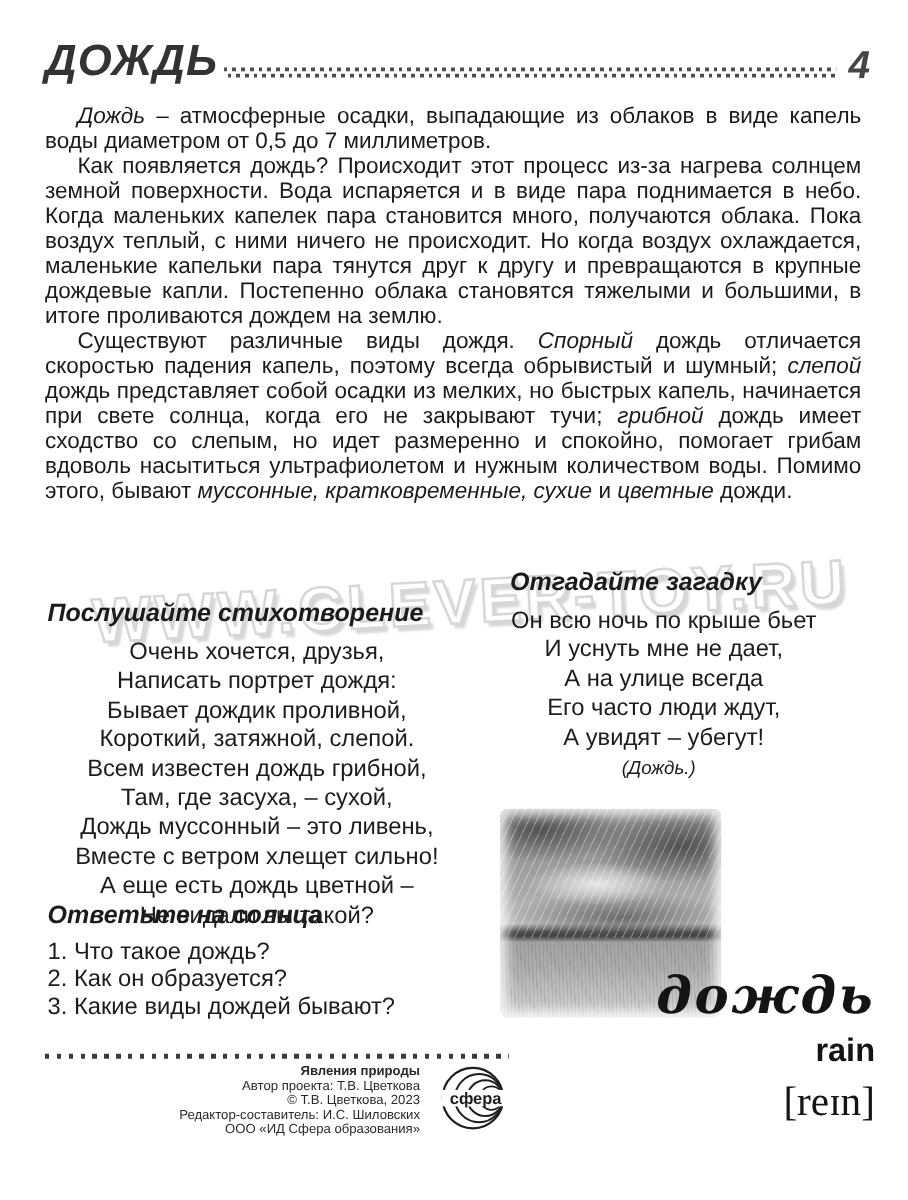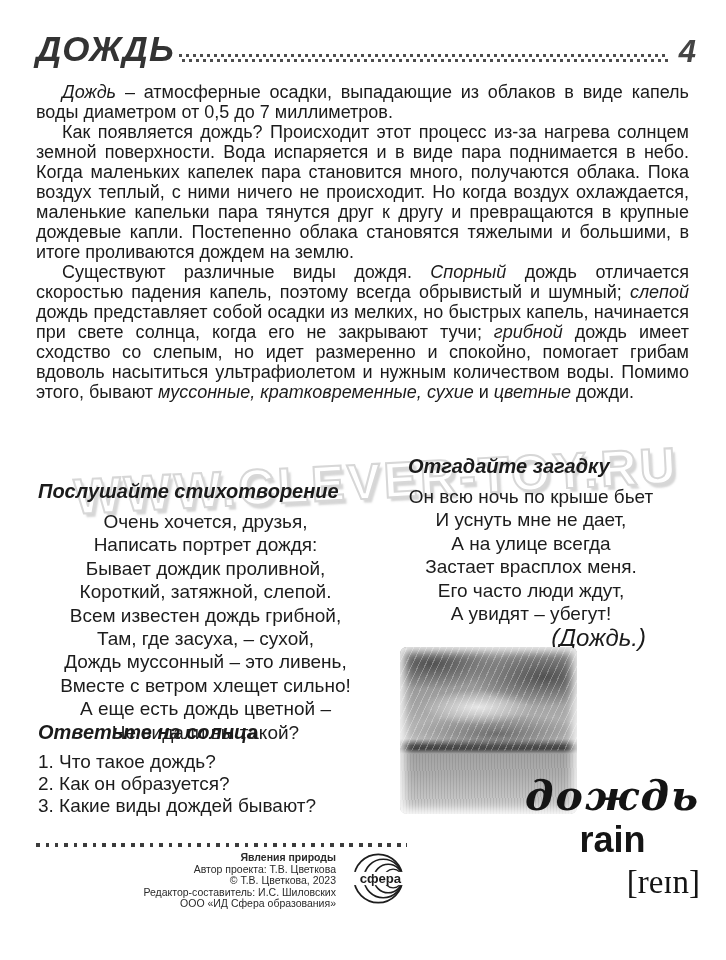--- a/index.html
+++ b/index.html
@@ -29,21 +29,21 @@
   
   .bodytext{position:absolute;left:36px;top:82px;width:653px;text-align:justify;font-size:18px;line-height:20px;color:#1b1b1b;}
   .bodytext p{margin:0;text-indent:26px;}
   .it{font-style:italic;}
 
   
   .sect-h{font-size:20px;line-height:24px;font-weight:700;font-style:italic;color:#1b1b1b;margin:0 0 7px 0;}
   .poem{position:absolute;left:38px;top:479px;width:335px;}
   .riddle{position:absolute;left:408px;top:454px;width:246px;}
   .poem .line,.riddle .line{font-size:19px;line-height:23.4px;text-align:center;}
-  .riddle .answer{font-size:24px;line-height:23.4px;font-style:italic;text-align:right;padding-right:8px;margin-top:1px;}
+  .riddle .answer{font-size:15px;line-height:23.4px;font-style:italic;text-align:center;padding-right:8px;margin-top:1px;}
 
   
   .questions{position:absolute;left:38px;top:720px;width:340px;}
   .questions .line{font-size:19px;line-height:22px;}
 
   
   .photo{
     position:absolute;left:400px;top:647px;width:177px;height:167px;border-radius:7px;
     background:
       repeating-linear-gradient(115deg, rgba(255,255,255,0.28) 0 1px, rgba(255,255,255,0) 1px 6px) 0 0/100% 62% no-repeat,
@@ -52,21 +52,21 @@
       radial-gradient(ellipse 42% 14% at 44% 36%, rgba(238,238,238,0.9), rgba(238,238,238,0) 75%),
       radial-gradient(ellipse 70% 16% at 55% 52%, rgba(88,88,88,0.8), rgba(88,88,88,0) 75%),
       repeating-linear-gradient(88deg, rgba(30,30,30,0.10) 0 1px, transparent 1px 3px) 0 100%/100% 36% no-repeat,
       linear-gradient(180deg,#8a8a8a 0%,#979797 22%,#ababab 42%,#c2c2c2 55%,#4c4c4c 59%,#414141 61%,#a3a3a3 64%,#adadad 76%,#c6c6c6 92%,#cfcfcf 100%);
     box-shadow:inset 0 0 9px 5px rgba(255,255,255,0.85);
   }
 
   
   .vocab{position:absolute;right:26px;top:772px;text-align:right;color:#141414;}
   .vocab .ru{font-family:"DejaVu Serif","Liberation Serif",serif;font-style:italic;font-weight:700;font-size:41px;line-height:48px;letter-spacing:2px;}
-  .vocab .en{font-size:36px;line-height:40px;font-weight:700;font-family:"Liberation Sans",sans-serif;text-align:center;}
+  .vocab .en{font-size:26px;line-height:40px;font-weight:700;font-family:"Liberation Sans",sans-serif;}
   .vocab .tr{font-family:"Liberation Serif",serif;font-size:33px;line-height:45px;}
 
   
   .footer-rule{position:absolute;left:36px;top:843px;width:371px;height:4px;
     background:repeating-linear-gradient(90deg,#3c3c3c 0 3.5px,transparent 3.5px 9.5px);}
   .footer{position:absolute;left:36px;top:852px;width:300px;font-size:10.5px;line-height:11.6px;color:#2a2a2a;text-align:right;}
   .footer .series{font-weight:700;}
   .logo{position:absolute;left:353px;top:851px;width:55px;height:55px;}
 </style>
 </head>
@@ -105,21 +105,20 @@
           <div class="line">Не видали вы такой?</div>
         </div>
     </section>
 
     <section class="riddle">
       <h2 class="sect-h">Отгадайте загадку</h2>
       <div class="lines">
           <div class="line">Он всю ночь по крыше бьет</div>
           <div class="line">И уснуть мне не дает,</div>
           <div class="line">А на улице всегда</div>
-          <div class="line">Застает врасплох меня.</div>
           <div class="line">Его часто люди ждут,</div>
           <div class="line">А увидят – убегут!</div>
         </div>
       <div class="answer">(Дождь.)</div>
     </section>
 
     <section class="questions">
       <h2 class="sect-h">Ответьте на солнца</h2>
       <div class="lines">
           <div class="line">1. Что такое дождь?</div>

